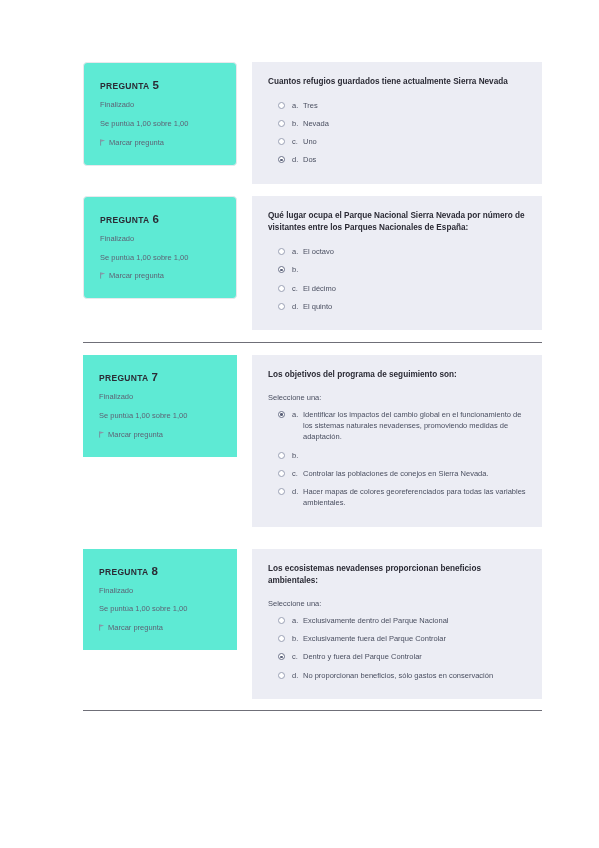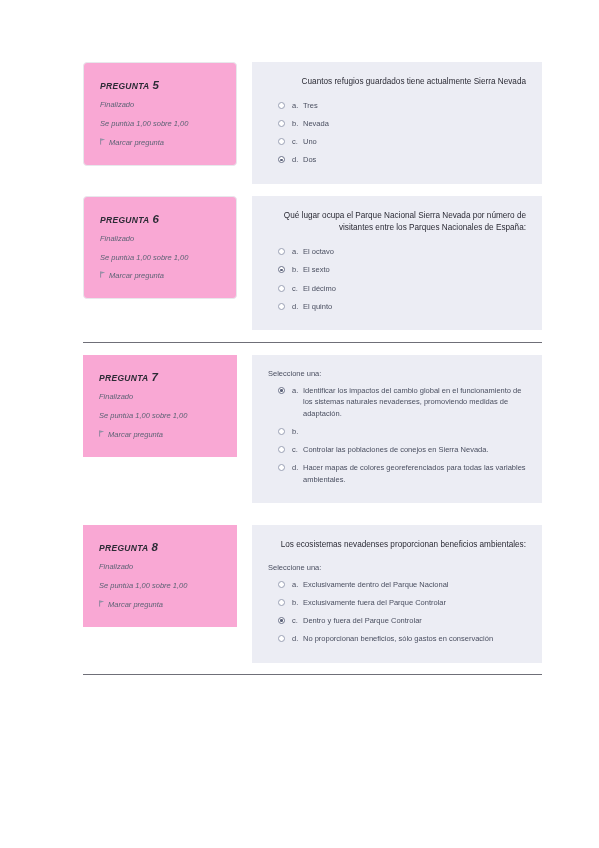--- a/index.html
+++ b/index.html
@@ -27,22 +27,21 @@
     align-items: flex-start;
     width: 459px;
   }
   .qblock.boxed { margin-bottom: 12px; }
 
   
   .qinfo {
     width: 154px;
     flex: 0 0 154px;
     padding: 16px 12px 18px 16px;
-    background: #f9a8d4;
-    font-style: italic;
+    background: #5eead4;
   }
   .qinfo.card {
     border: 1px solid #e8e8ec;
     border-radius: 4px;
   }
   .qinfo.plain {
     border: none;
   }
   .qnum-line {
     font-size: 8.5px;
@@ -62,21 +61,21 @@
     color: #5d6375;
     line-height: 1.45;
     margin-bottom: 8px;
     white-space: nowrap;
   }
   .qmeta:last-child { margin-bottom: 0; }
   .qflag {
     font-size: 7.5px;
     color: #5d6375;
     display: flex;
-    align-items: flex-start;
+    align-items: center;
     gap: 3px;
     white-space: nowrap;
   }
   .flag-icon {
     display: inline-block;
     width: 6px; height: 7px;
     flex: 0 0 6px;
     position: relative;
   }
   .flag-icon svg { display: block; }
@@ -84,25 +83,24 @@
   
   .qpanel {
     flex: 1 1 auto;
     margin-left: 15px;
     background: #ecedf4;
     padding: 14px 16px 18px 16px;
     min-height: 70px;
   }
   .qtext {
     font-size: 8.2px;
-    font-weight: normal;
+    font-weight: bold;
     color: #2b2b35;
     line-height: 1.55;
     margin-bottom: 11px;
-    text-align: right;
   }
   .qprompt {
     font-size: 7.5px;
     color: #4a4f60;
     margin-bottom: 7px;
   }
   .answers { list-style: none; }
   .answer {
     display: flex;
     align-items: flex-start;
@@ -217,21 +215,20 @@
           <div class="qtext">Qué lugar ocupa el Parque Nacional Sierra Nevada por número de visitantes entre los Parques Nacionales de España:</div>
           <ul class="answers">
             <li class="answer">
               <span class="radio"></span>
               <span class="alabel">a.</span>
               <span class="atext">El octavo</span>
             </li>
             <li class="answer">
               <span class="radio checked"></span>
               <span class="alabel">b.</span>
-              <span class="atext">El sexto</span>
             </li>
             <li class="answer">
               <span class="radio"></span>
               <span class="alabel">c.</span>
               <span class="atext">El décimo</span>
             </li>
             <li class="answer">
               <span class="radio"></span>
               <span class="alabel">d.</span>
               <span class="atext">El quinto</span>
@@ -249,20 +246,21 @@
             <span class="flag-icon">
               <svg width="6" height="7" viewBox="0 0 6 7">
                 <path d="M0.6 0.4 L0.6 6.6" stroke="#7a7f92" stroke-width="0.8" fill="none"></path>
                 <path d="M1.1 0.5 L5.2 1.6 L1.1 2.8 Z" fill="#8d92a6"></path>
               </svg>
             </span>
             <span>Marcar pregunta</span>
           </div>
         </div>
         <div class="qpanel">
+          <div class="qtext">Los objetivos del programa de seguimiento son:</div>
           <div class="qprompt">Seleccione una:</div>
           <ul class="answers">
             <li class="answer">
               <span class="radio checked"></span>
               <span class="alabel">a.</span>
               <span class="atext">Identificar los impactos del cambio global en el funcionamiento de los sistemas naturales nevadenses, promoviendo medidas de adaptación.</span>
             </li>
             <li class="answer">
               <span class="radio"></span>
               <span class="alabel">b.</span>

